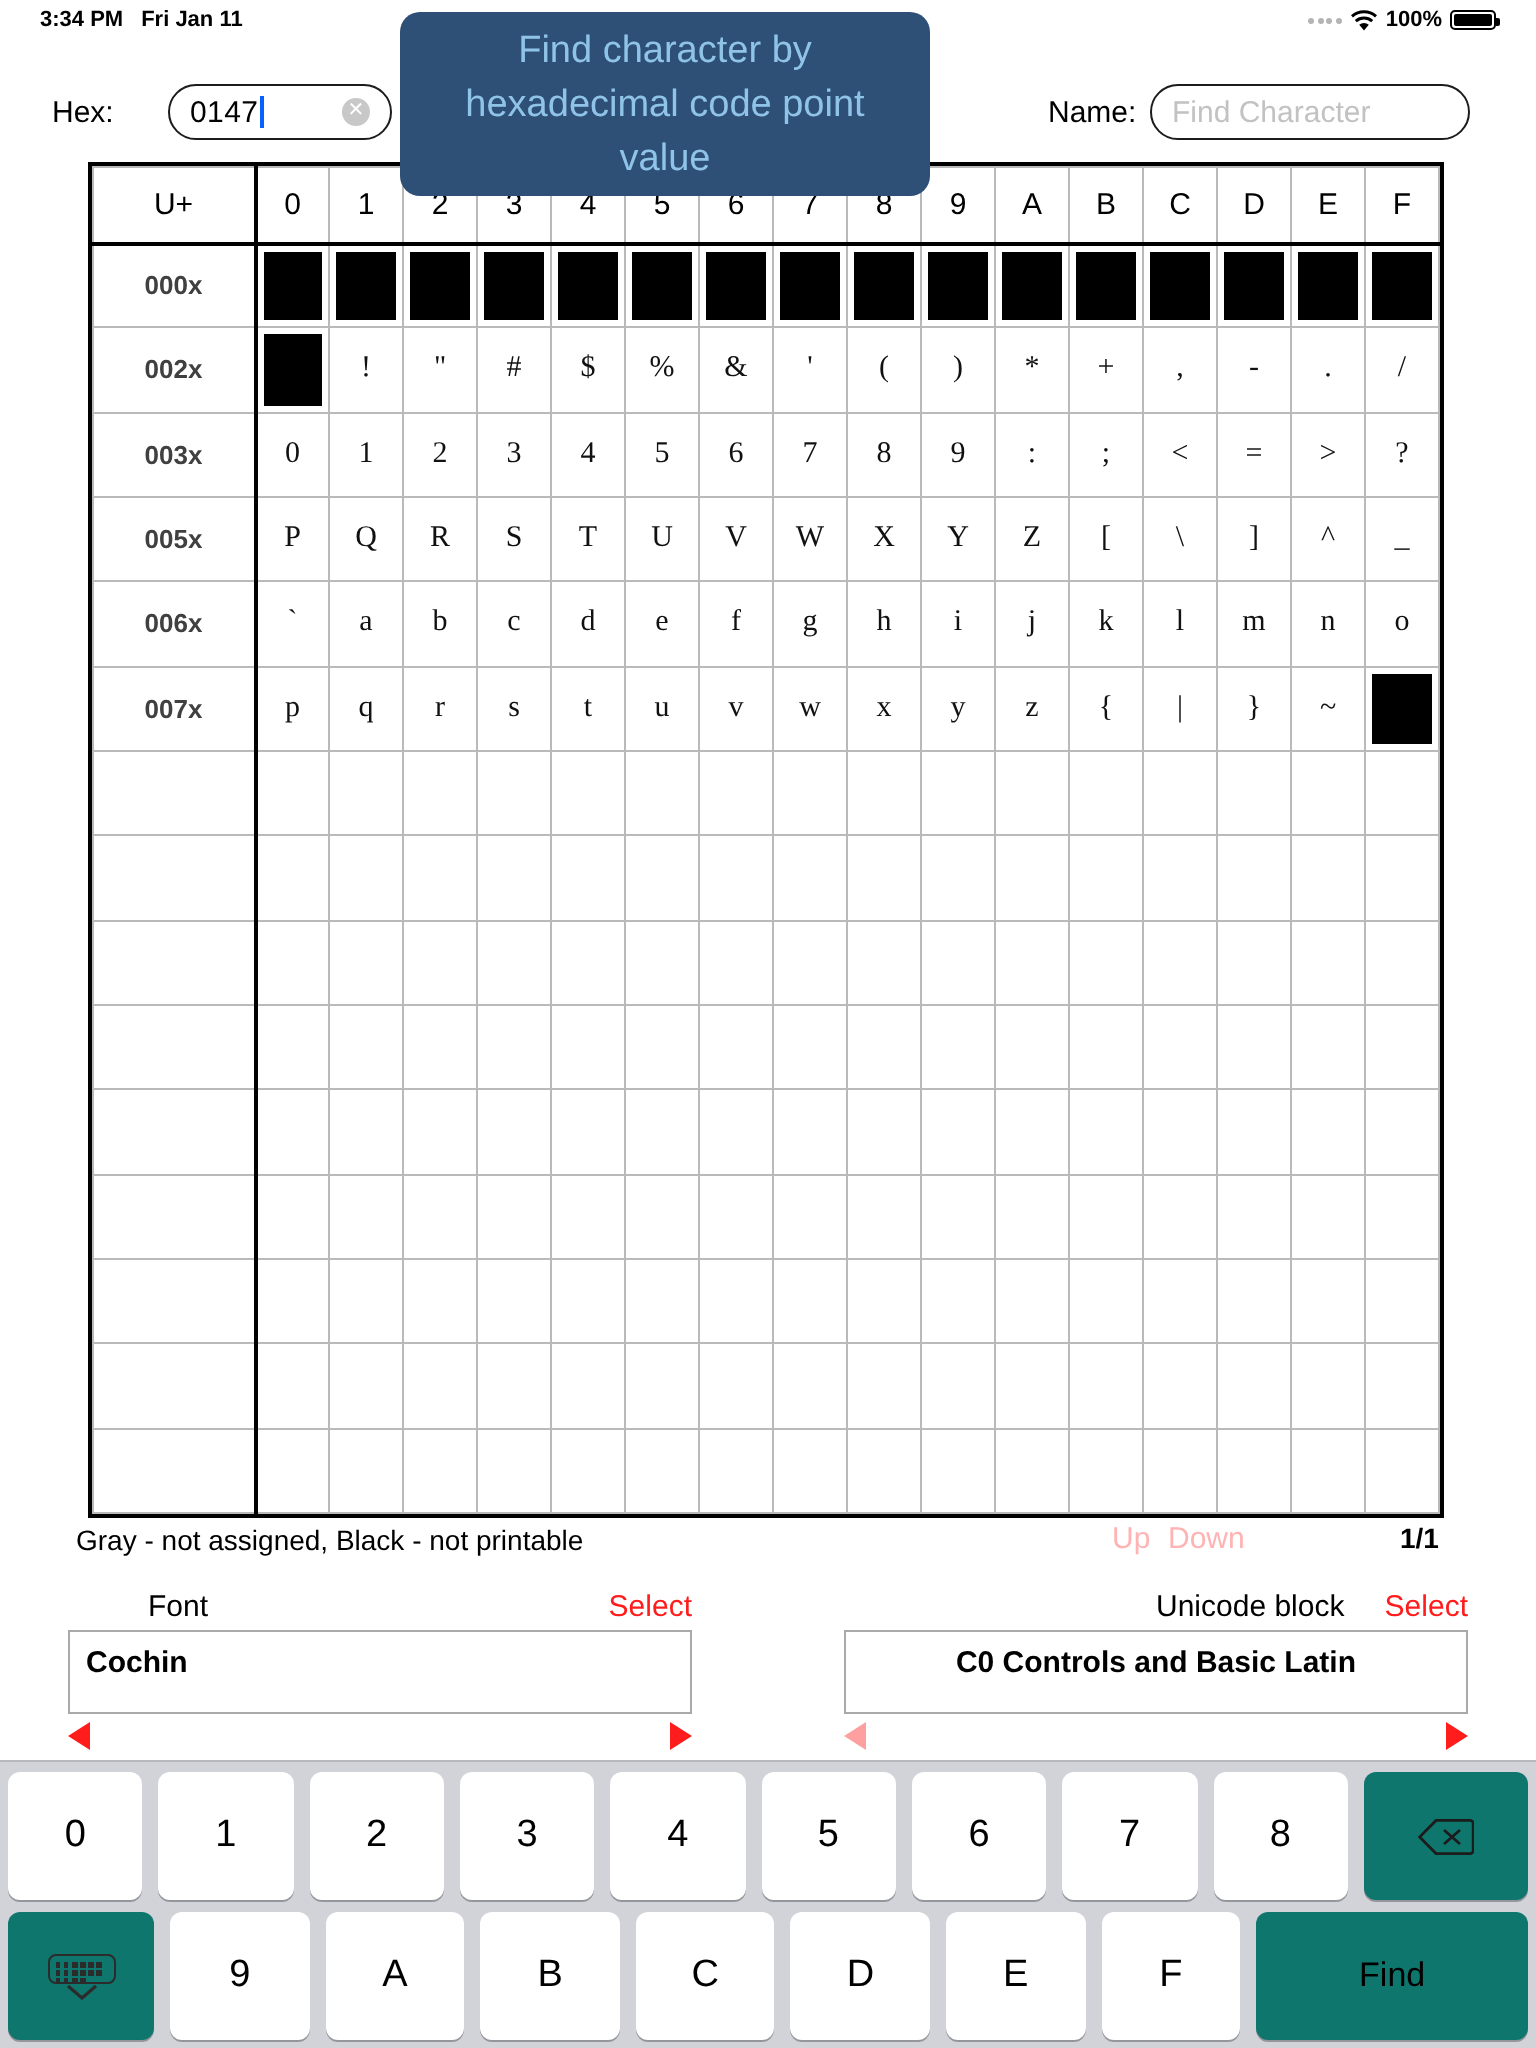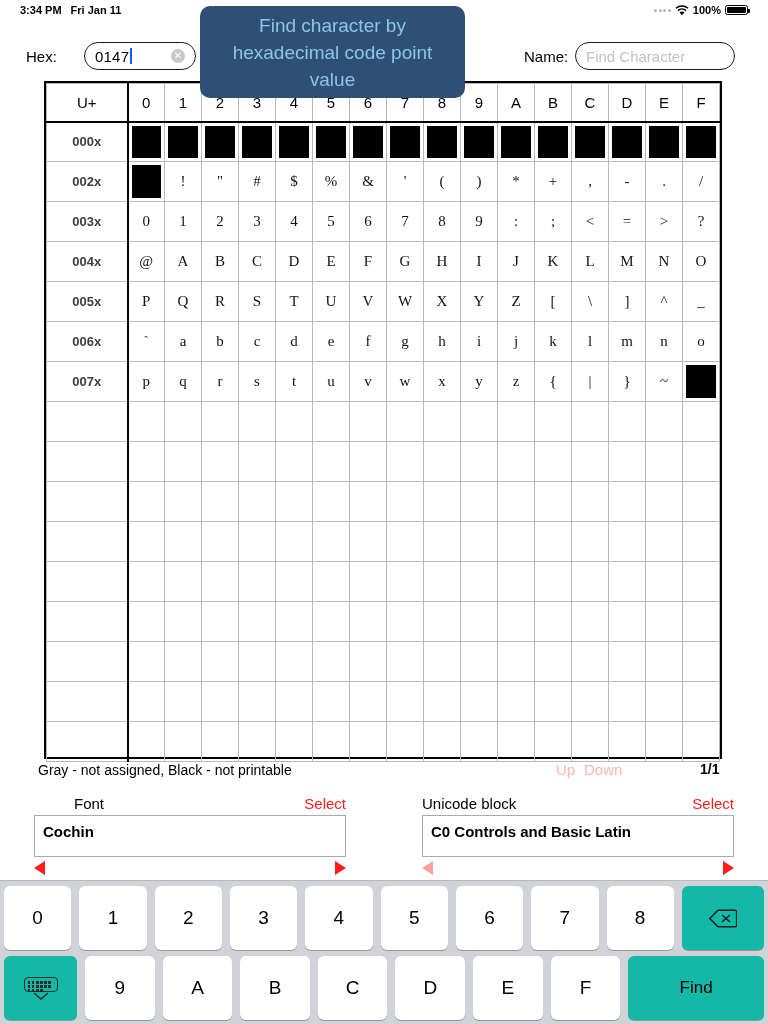--- a/index.html
+++ b/index.html
@@ -110,21 +110,21 @@
   }
   .krow { position: absolute; left: 0; width: 768px; height: 64px; display: flex; }
   .krow.r1 { top: 5px; }
   .krow.r2 { top: 75px; }
   .key {
     border-radius: 6px; background: #ffffff; color: #000;
     display: flex; align-items: center; justify-content: center;
     font-size: 19px; box-shadow: 0 1px 0 rgba(100,100,105,.55);
     margin: 0 4px;
   }
-  .key.gray { background: #14b8a6; }
+  .key.gray { background: #0f766e; }
   .key.find { font-size: 17px; }
   .kb-icon { width: 34px; height: 22px; position: relative; }
   .kb-icon .box { position: absolute; top: 0; left: 0; width: 34px; height: 15px;
                   border: 1.5px solid #2b2b2b; border-radius: 4px; }
   .kb-icon .dots { position: absolute; top: 4px; left: 4px; width: 26px;
                    display: flex; flex-wrap: wrap; gap: 1.6px; }
   .kb-icon .dots i { width: 2.6px; height: 2.6px; background: #2b2b2b; display: block; }
   .kb-icon .chev { position: absolute; top: 15px; left: 9px; width: 16px; height: 8px; }
   .bksp-icon { width: 28px; height: 19px; }
 </style>
@@ -255,39 +255,20 @@
             <td class="cell glyph">8</td>
             <td class="cell glyph">9</td>
             <td class="cell glyph">:</td>
             <td class="cell glyph">;</td>
             <td class="cell glyph">&lt;</td>
             <td class="cell glyph">=</td>
             <td class="cell glyph">&gt;</td>
             <td class="cell glyph">?</td>
           </tr>
           <tr>
-            <td class="rowhdr cell">004x</td>
-            <td class="cell glyph">@</td>
-            <td class="cell glyph">A</td>
-            <td class="cell glyph">B</td>
-            <td class="cell glyph">C</td>
-            <td class="cell glyph">D</td>
-            <td class="cell glyph">E</td>
-            <td class="cell glyph">F</td>
-            <td class="cell glyph">G</td>
-            <td class="cell glyph">H</td>
-            <td class="cell glyph">I</td>
-            <td class="cell glyph">J</td>
-            <td class="cell glyph">K</td>
-            <td class="cell glyph">L</td>
-            <td class="cell glyph">M</td>
-            <td class="cell glyph">N</td>
-            <td class="cell glyph">O</td>
-          </tr>
-          <tr>
             <td class="rowhdr cell">005x</td>
             <td class="cell glyph">P</td>
             <td class="cell glyph">Q</td>
             <td class="cell glyph">R</td>
             <td class="cell glyph">S</td>
             <td class="cell glyph">T</td>
             <td class="cell glyph">U</td>
             <td class="cell glyph">V</td>
             <td class="cell glyph">W</td>
             <td class="cell glyph">X</td>
@@ -518,21 +499,21 @@
   <div class="pageno">1/1</div>
 
   <div class="selbox" style="left:34px; top:795px; width:312px; height:80px;padding-left:40px;">
     <span class="sel-title">Font</span>
     <span class="sel-action">Select</span>
     <div class="sel-field">Cochin</div>
     <span class="arrow arr-l"></span>
     <span class="arrow arr-r"></span>
   </div>
 
-  <div class="selbox" style="left:422px; top:795px; width:312px; height:80px;">
+  <div class="selbox" style="left:422px; top:795px; width:312px; height:80px;text-align:center;">
     <span class="sel-title">Unicode block</span>
     <span class="sel-action">Select</span>
     <div class="sel-field">C0 Controls and Basic Latin</div>
     <span class="arrow arr-l dim"></span>
     <span class="arrow arr-r"></span>
   </div>
 
   <div class="keyboard">
     <div class="krow r1" id="krow1">
         <div class="key" style="flex: 1 1 0%;">0</div>

